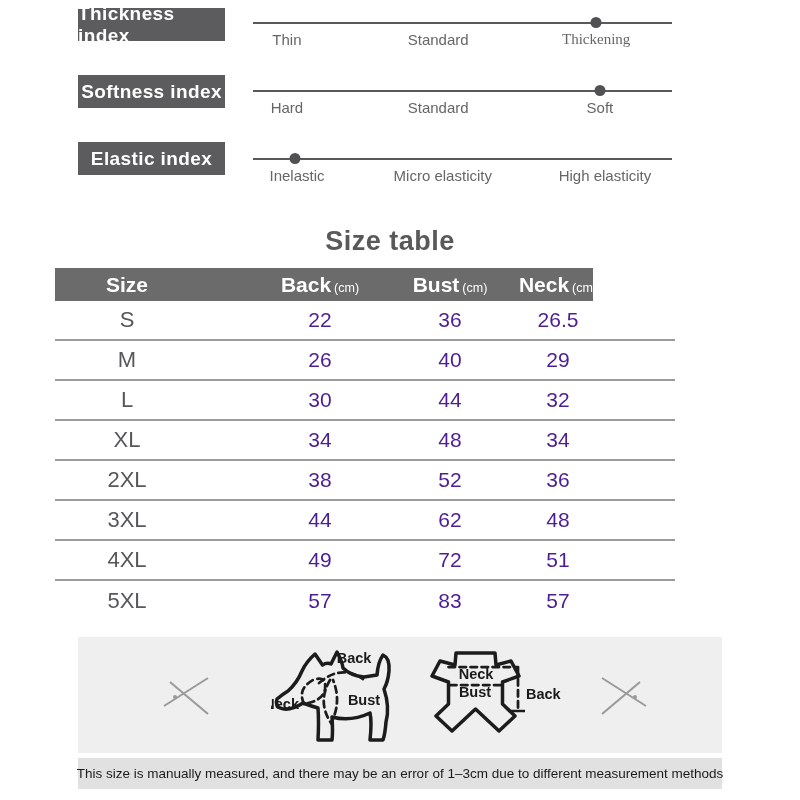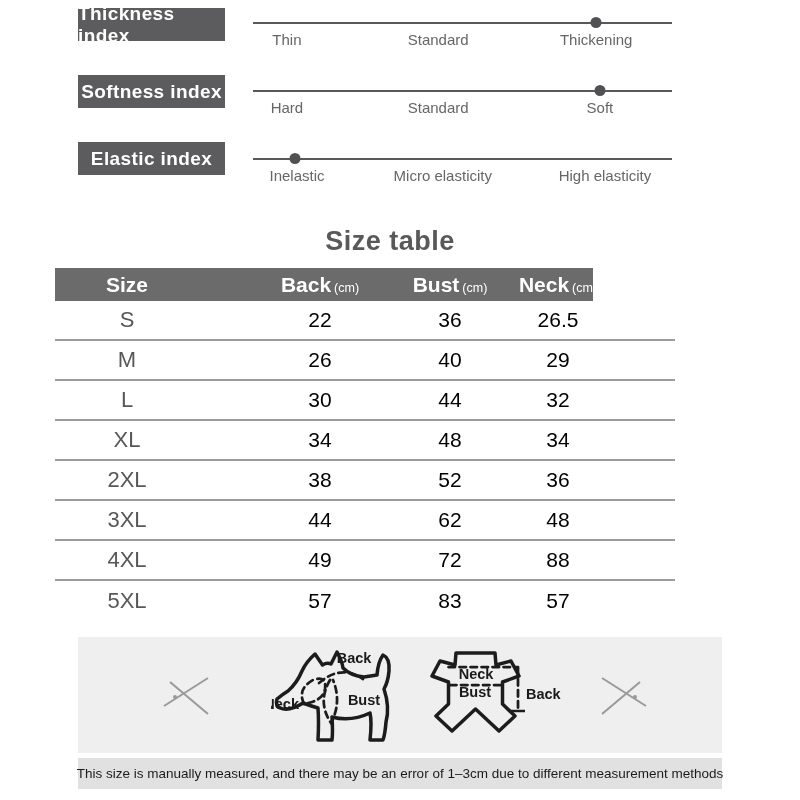--- a/index.html
+++ b/index.html
@@ -23,21 +23,21 @@
            font-size:27px; font-weight:bold; color:#595959; letter-spacing:.5px; }
   .size-table { position:absolute; left:55px; top:268px; width:620px; }
   .thead { position:relative; width:538px; height:33px; background:#6b6b6b; }
   .trow  { position:relative; width:620px; height:40px; border-bottom:2px solid #9c9c9c; }
   .trow:last-child { border-bottom:none; }
   .cell { position:absolute; top:50%; transform:translate(-50%,-50%); white-space:nowrap; }
   .c0 { left:72px; }  .c1 { left:265px; }  .c2 { left:395px; }  .c3 { left:503px; }
   .hcell { color:#fff; font-size:21px; font-weight:600; }
   .hunit { font-size:12.5px; font-weight:400; margin-left:3px;text-align:center; }
   .cell-size { color:#57575a; font-size:22px; }
-  .cell-num  { color:#000000; font-size:21px; }
+  .cell-num  { color:#4c1d95; font-size:21px; }
 
   
   .panel { position:absolute; left:78px; top:637px; width:644px; height:116px; background:#efefef; }
   .arrow { position:absolute; top:33px; width:52px; height:52px; }
   .arrow-left { left:82px; } .arrow-right { left:520px; }
   .dog-svg { position:absolute; left:193px; top:10px; }
   .garment-svg { position:absolute; left:348px; top:12px; }
   .sketch { stroke:#1c1c1c; fill:none; stroke-width:7; stroke-linejoin:round; stroke-linecap:round; }
   .dash { stroke:#1c1c1c; fill:none; stroke-width:5.5; stroke-dasharray:13 9; stroke-linecap:round; }
   .diag-label { font-family:"Liberation Sans",sans-serif; font-size:29px; font-weight:600; fill:#1a1a1a; }
@@ -53,21 +53,21 @@
 <div class="page">
 
   <div>
     <div class="idx-box" style="top:8px">Thickness index</div>
     <div class="idx-line" style="top:22px">
       <div class="idx-dot" style="left: 81.9%;"></div>
     </div>
     <div class="idx-ticks" style="top:31px">
         <span class="tick" style="left: 8.1%;">Thin</span>
         <span class="tick" style="left: 44.2%;">Standard</span>
-        <span class="tick" style="left: 81.9%;">Thickening</span>
+        <span class="tick" style="left: 81.9%; font-family: Liberation Serif, serif;">Thickening</span>
       </div>
   </div>
 
   <div>
     <div class="idx-box" style="top:75px">Softness index</div>
     <div class="idx-line" style="top:90px">
       <div class="idx-dot" style="left: 82.8%;"></div>
     </div>
     <div class="idx-ticks" style="top:99px">
         <span class="tick" style="left: 8.1%;">Hard</span>
@@ -131,21 +131,21 @@
         <div class="trow">
           <span class="cell c0 cell-size">3XL</span>
           <span class="cell c1 cell-num">44</span>
           <span class="cell c2 cell-num">62</span>
           <span class="cell c3 cell-num">48</span>
         </div>
         <div class="trow">
           <span class="cell c0 cell-size">4XL</span>
           <span class="cell c1 cell-num">49</span>
           <span class="cell c2 cell-num">72</span>
-          <span class="cell c3 cell-num">88</span>
+          <span class="cell c3 cell-num">51</span>
         </div>
         <div class="trow">
           <span class="cell c0 cell-size">5XL</span>
           <span class="cell c1 cell-num">57</span>
           <span class="cell c2 cell-num">83</span>
           <span class="cell c3 cell-num">57</span>
         </div>
       </div>
   </div>
 

